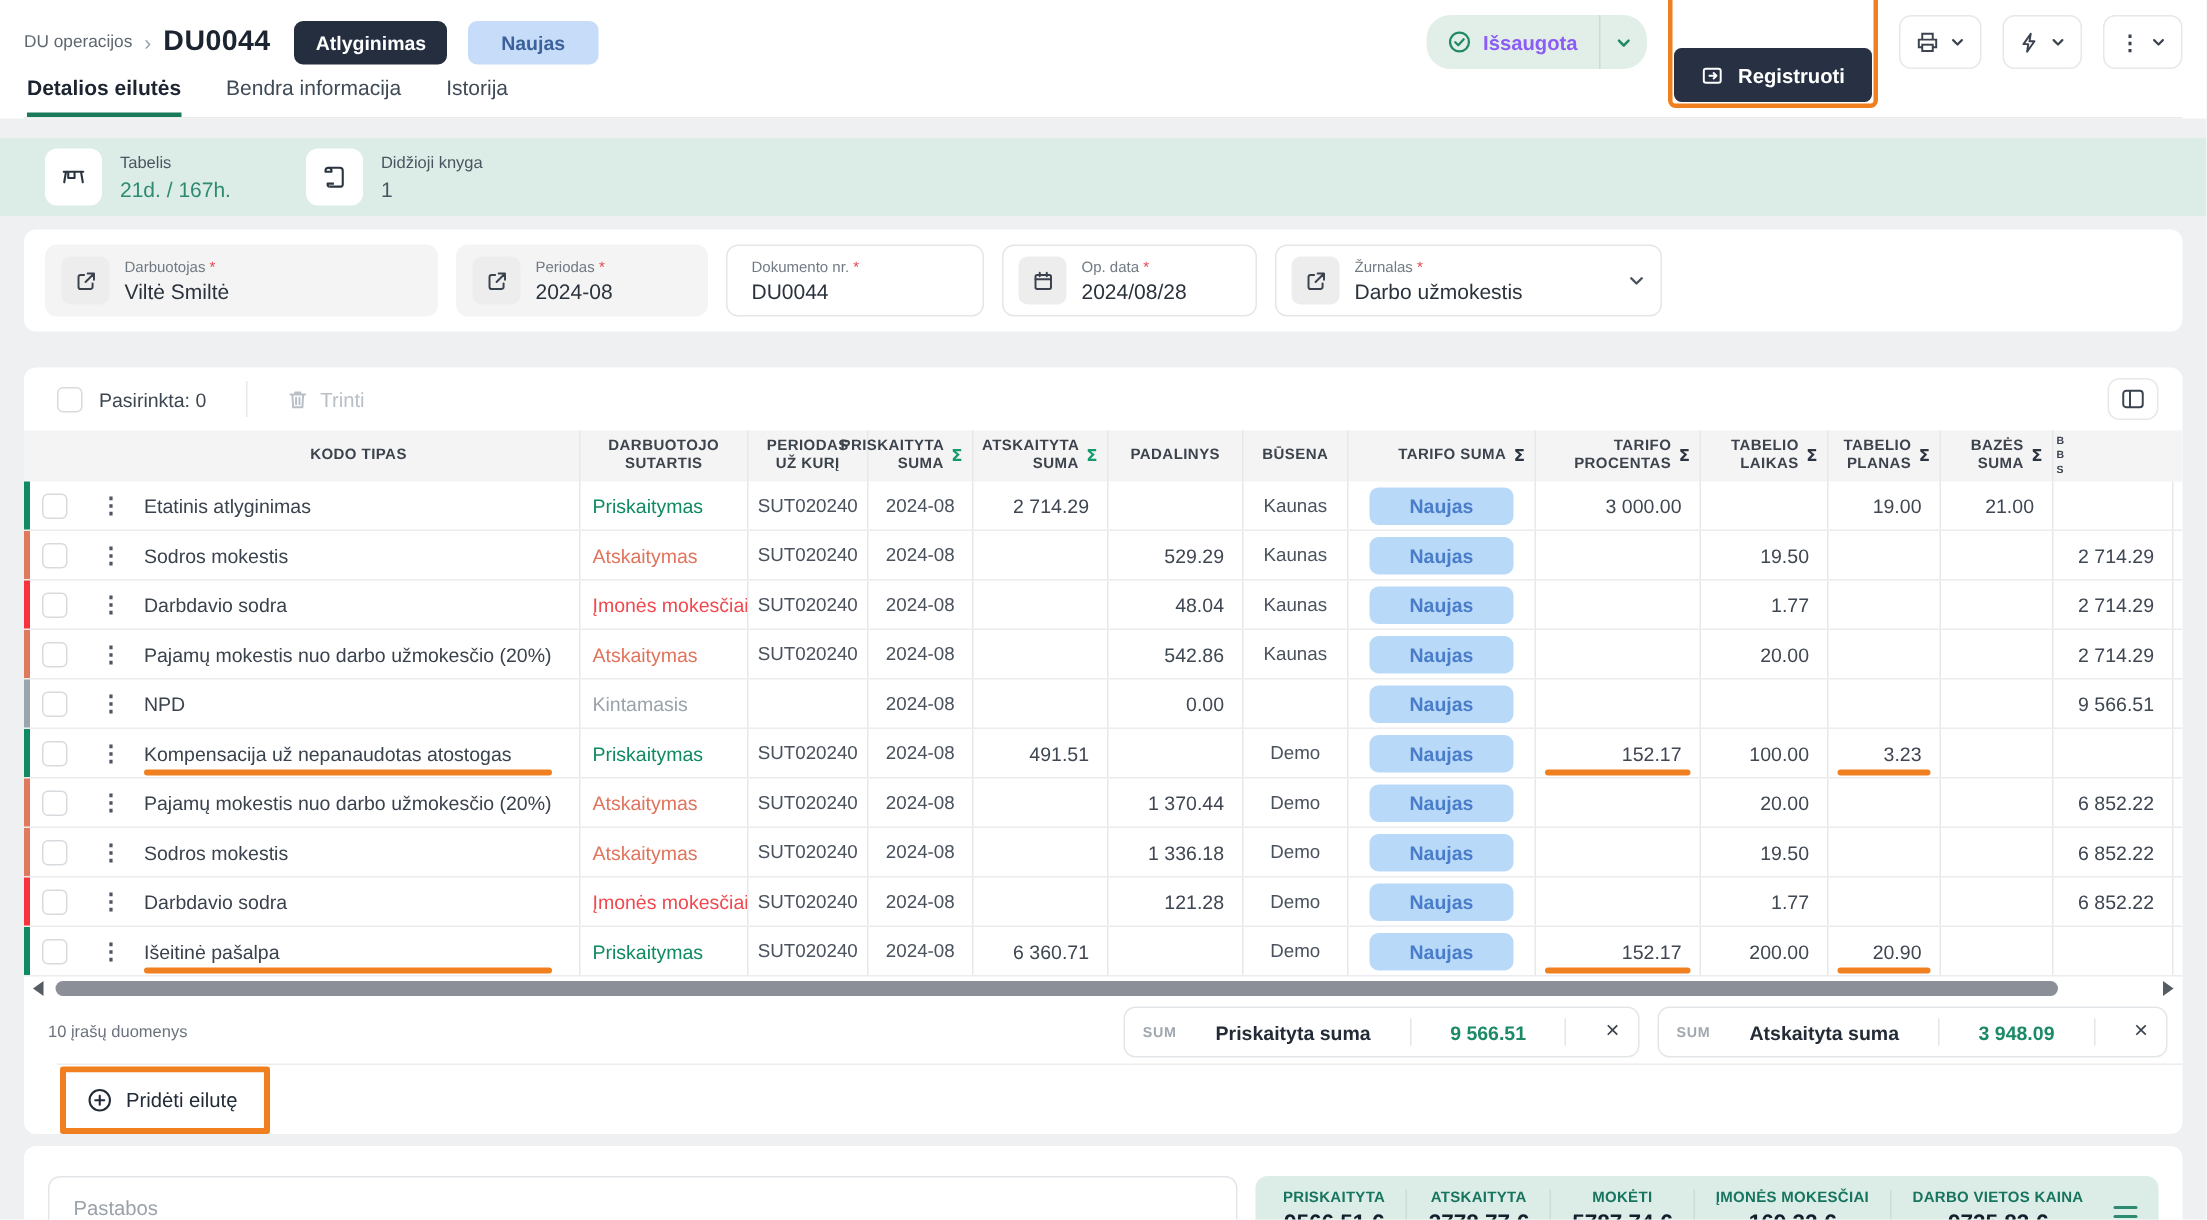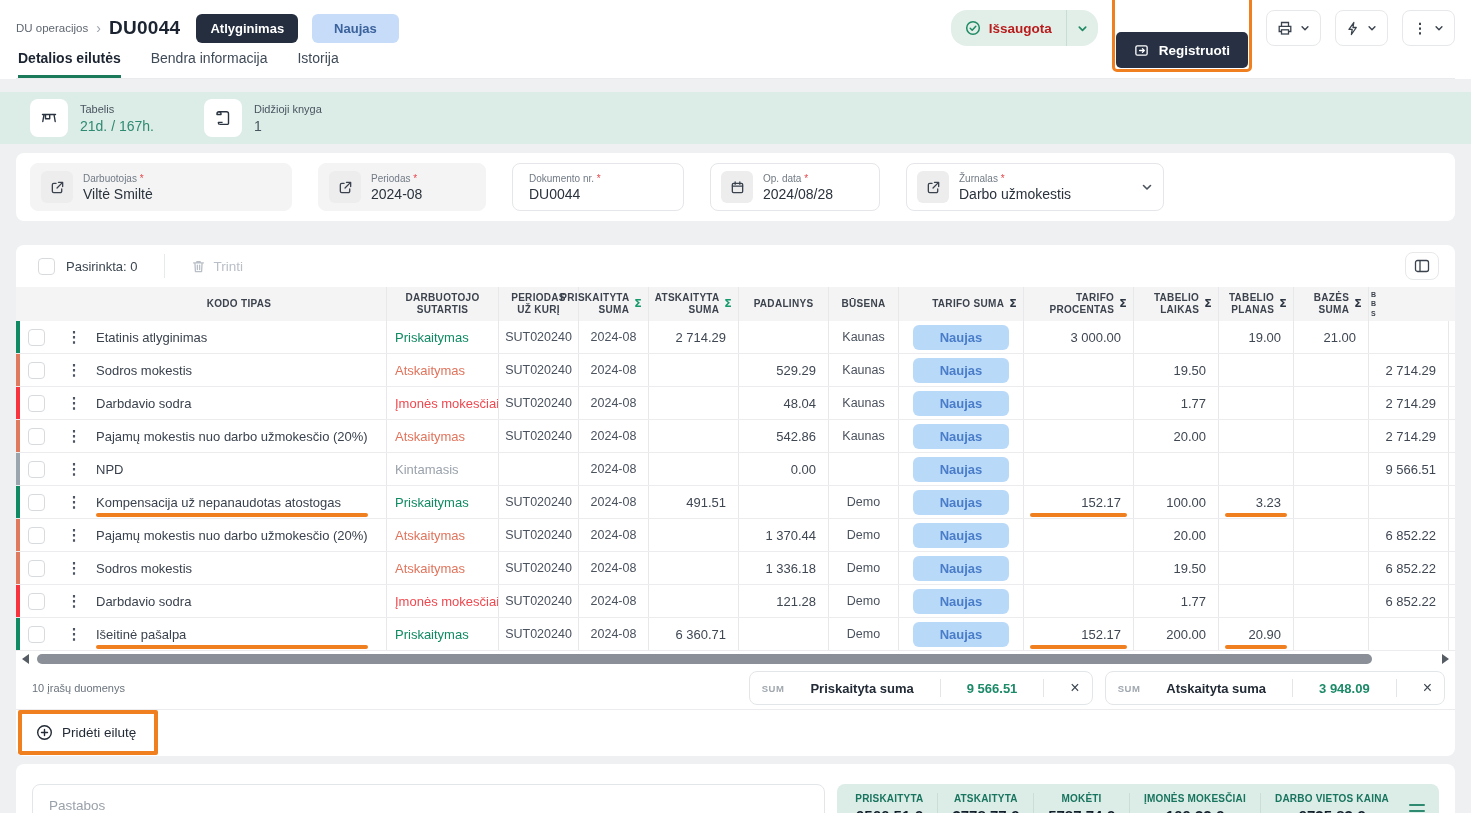--- a/index.html
+++ b/index.html
@@ -12,41 +12,41 @@
 
   
   .topbar { background:#fff; padding:8px 16px 0 16px; }
   .topbar-row { display:flex; align-items:center; height:40px; }
   .breadcrumb { font-size:11.5px; color:#5f6771; }
   .crumb-sep { color:#9aa2ab; font-size:14px; margin:0 8px; }
   .doc-id { font-size:19px; font-weight:700; color:#1b2430; letter-spacing:.3px; }
   .badge-dark { margin-left:16px; background:#242e3f; color:#fff; font-size:13px; font-weight:600; padding:7px 14px; border-radius:6px; }
   .badge-blue-lg { margin-left:14px; background:#c6dcf8; color:#3c629c; font-size:13px; font-weight:600; padding:7px 22px; border-radius:6px; }
   .topbar-actions { margin-left:auto; display:flex; align-items:center; gap:14px; }
-  .btn-saved { display:flex; align-items:center; background:#e2efe9; border-radius:16px; height:36px; color:#b91c1c; font-size:13.5px; font-weight:600; }
+  .btn-saved { display:flex; align-items:center; background:#e2efe9; border-radius:16px; height:36px; color:#8b5cf6; font-size:13.5px; font-weight:600; }
   .btn-saved .main { display:flex; align-items:center; gap:8px; padding:0 14px; }
   .btn-saved .split { border-left:1px solid #c8ded3; height:36px; display:flex; align-items:center; padding:0 10px; }
   .annot-box { border:3px solid #f0801f; border-radius:5px; padding:1px; }
   .btn-register { display:flex; align-items:center; gap:10px; background:#273143; color:#fff; font-size:13.5px; font-weight:600; height:36px; padding:0 18px; border-radius:5px; border:none; cursor:pointer;margin-top:44px; }
   .btn-icon { display:flex; align-items:center; gap:7px; background:#fff; border:1px solid #e6e8ea; border-radius:8px; height:36px; padding:0 10px; color:#39424d; cursor:pointer; }
   .tabs { display:flex; gap:30px; margin-top:2px; padding-left:2px; }
   .tab { font-size:14px; color:#3f4a57; padding-bottom:9px; border-bottom:3px solid transparent; cursor:pointer; }
   .tab.active { color:#1b2430; font-weight:700; border-bottom-color:#1b7a5a; }
   .topbar-hairline { height:1px; background:#e9ebed; }
 
   
   .infobar { margin-top:13px; background:#dcece6; height:52px; display:flex; align-items:center; padding-left:30px; gap:50px; }
   .info-item { display:flex; align-items:center; gap:12px; }
   .info-iconbox { width:38px; height:38px; background:#fff; border-radius:8px; display:flex; align-items:center; justify-content:center; color:#2a3440; }
   .info-label { font-size:11px; color:#4a5560; margin-bottom:3px; }
   .info-value { font-size:14px; font-weight:400; color:#4a565f; }
   .info-value.teal { color:#2f8a72; }
 
   
-  .form-card { background:#fff; border-radius:8px; margin:9px 16px 0 16px; padding:10px 14px; display:flex; gap:26px; }
+  .form-card { background:#fff; border-radius:8px; margin:9px 16px 0 16px; padding:10px 14px; display:flex; gap:12px; }
   .field { display:flex; align-items:center; gap:10px; height:48px; border-radius:8px; border:1px solid #e4e6e9; background:#fff; padding:0 10px; }
   .field.gray { background:#f4f4f5; border-color:#f4f4f5; }
   .field .f-iconbox { width:32px; height:32px; border-radius:6px; background:#ededee; display:flex; align-items:center; justify-content:center; color:#39424d; flex:0 0 auto; }
   .f-label { font-size:10px; color:#717a84; margin-bottom:2px; white-space:nowrap; }
   .f-label .req { color:#e5484d; }
   .f-value { font-size:14px; font-weight:500; color:#2a323c; white-space:nowrap; }
   .f-chevron { margin-left:auto; color:#4a525e; padding-left:8px; }
   .w-darb { width:262px; } .w-per { width:168px; } .w-dok { width:172px; padding-left:16px; } .w-op { width:170px; } .w-zur { width:258px; }
 
   
@@ -93,21 +93,21 @@
   .tbl-footer { height:42px; display:flex; align-items:center; padding:0 10px 0 16px; }
   .records-label { font-size:11px; color:#6a737d; }
   .chips { margin-left:auto; display:flex; gap:12px; }
   .chip { display:flex; align-items:center; gap:26px; height:34px; border:1px solid #e3e6e9; border-radius:8px; background:#fff; padding:0 12px; }
   .chip-tag { font-size:9.5px; color:#a0a7af; letter-spacing:.5px; font-weight:600; }
   .chip-label { font-size:13px; font-weight:700; color:#222b36; }
   .chip-sep { width:1px; height:18px; background:#e3e6e9; }
   .chip-value { font-size:13px; font-weight:600; color:#1c8a68; }
   .chip-close { font-size:16px; color:#3c4650; cursor:pointer; line-height:1; }
 
-  .addrow-section { border-top:1px solid #ececee; padding:0; height:47px; display:flex; align-items:flex-start; }
+  .addrow-section { border-top:1px solid #ececee; padding:0; height:47px; display:flex; align-items:center;margin-left:22px; }
   .annot-box-add { border:4px solid #f0801f; border-radius:2px; margin-left:2px; }
   .btn-addrow { display:flex; align-items:center; gap:9px; background:#fff; border:none; padding:10px 18px 10px 14px; font-size:13.5px; font-weight:500; color:#222b36; cursor:pointer; font-family:inherit; }
 
   
   .bottom-card { background:#fff; border-radius:8px; margin:8px 16px 0 16px; height:90px; padding:20px 16px; display:flex; align-items:flex-start; gap:12px; }
   .notes-input { flex:1; max-width:893px; height:42px; border:1px solid #e3e6e9; border-radius:8px; padding:0 16px; font-size:13.5px; font-family:inherit; color:#2a323c; outline:none; }
   .notes-input::placeholder { color:#9aa1a9; }
   .summary-bar { margin-left:auto; background:#dcece6; border-radius:8px; height:48px; display:flex; align-items:center; padding:0 4px; }
   .sum-item { padding:0 14px; text-align:center; }
   .sum-item + .sum-item { border-left:1px solid #c9ded5; }

